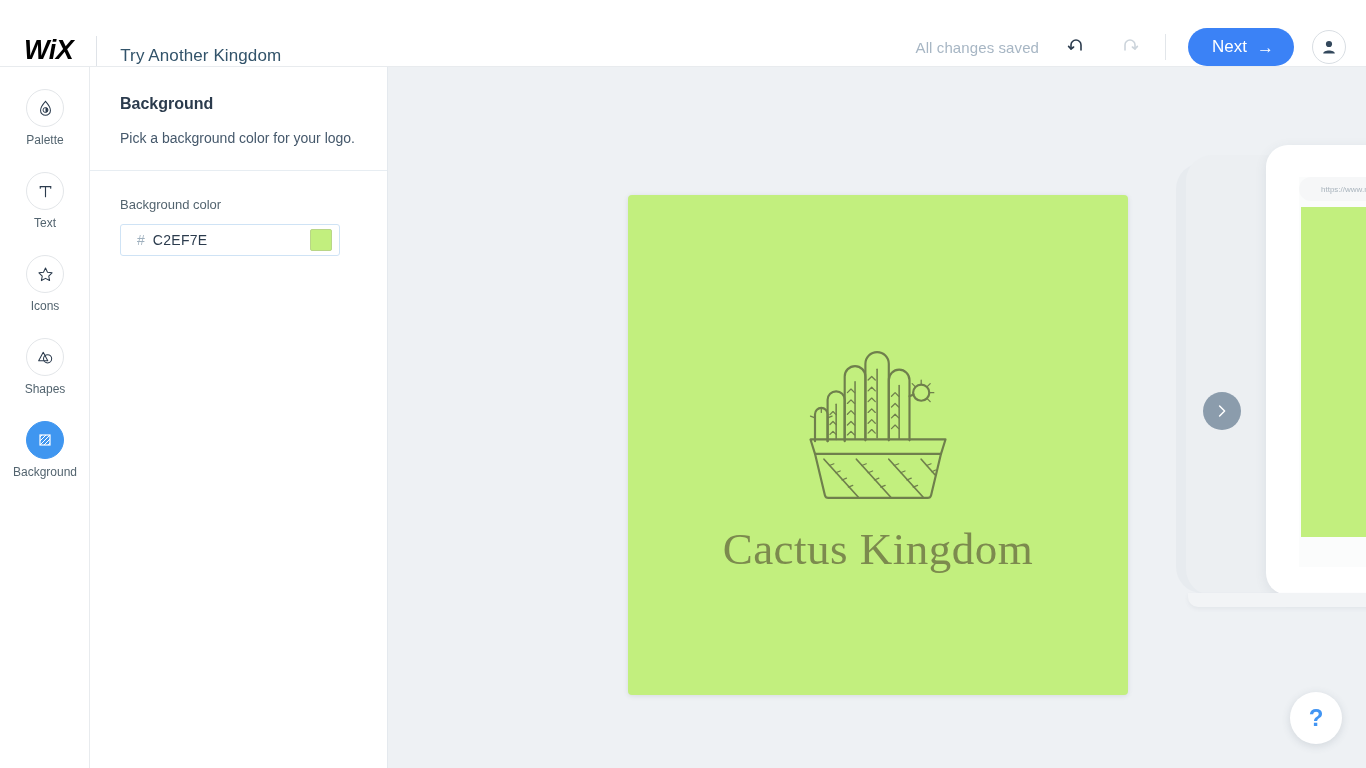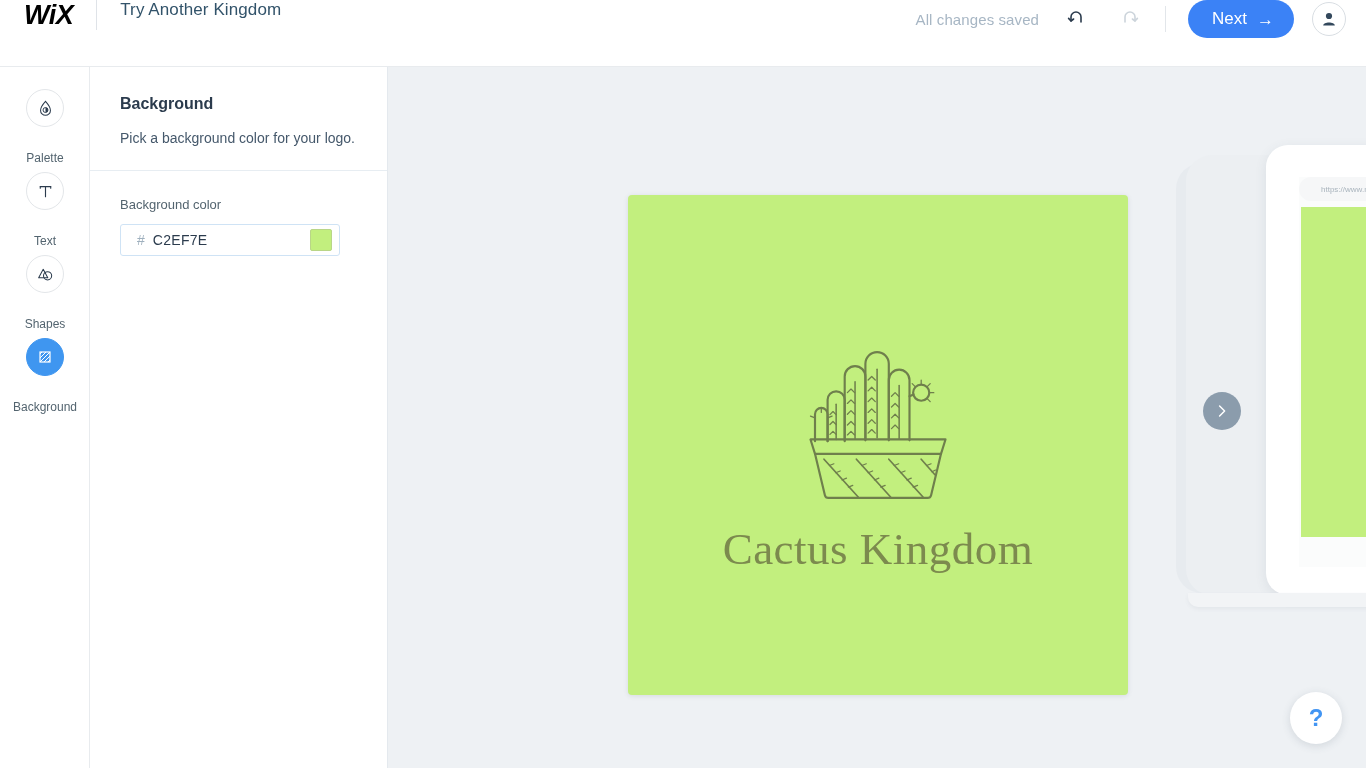--- a/index.html
+++ b/index.html
@@ -10,21 +10,21 @@
     background: #ffffff;
   }
   #app { position: relative; width: 1366px; height: 768px; }
 
   
   .header {
     position: absolute; left: 0; top: 0;
     width: 1366px; height: 67px;
     background: #ffffff;
     border-bottom: 1px solid #e8ebee;
-    display: flex; align-items: flex-start;
+    display: flex; align-items: flex-end;
   }
   .wix-logo {
     margin-left: 24px;
     font-size: 27px; font-weight: 700; letter-spacing: -0.5px;
     color: #000; font-family: "Liberation Sans", sans-serif;
     font-style: italic; transform: skewX(0deg);
   }
   .header-divider {
     width: 1px; height: 30px; background: #dfe3e8;
     margin-left: 23px;
@@ -70,21 +70,21 @@
     display: flex; flex-direction: column; align-items: center;
     cursor: pointer;
   }
   .rail-circle {
     width: 38px; height: 38px; border-radius: 50%;
     border: 1px solid #e3e6e9;
     display: flex; align-items: center; justify-content: center;
     background: #fff;
   }
   .rail-item.active .rail-circle { background: #3f96f0; border-color: #3f96f0; }
-  .rail-label { margin-top: 24px; font-size: 12px; color: #53646f; }
+  .rail-label { margin-top: 6px; font-size: 12px; color: #53646f; }
 
   
   .panel {
     position: absolute; left: 90px; top: 67px;
     width: 298px; height: 701px;
     background: #fff; border-right: 1px solid #e4e9ee;
   }
   .panel-head { padding: 28px 30px 24px 30px; }
   .panel-title { font-size: 16px; font-weight: 700; color: #2b3b4d; }
   .panel-sub { margin-top: 17px; font-size: 14px; color: #45586b; }
@@ -247,20 +247,28 @@
     <div class="rail-item">
       <div class="rail-circle">
         <svg width="19" height="19" viewBox="0 0 20 20">
           <path d="M4.5 4.8 L15.5 4.8 M10 4.8 L10 15.4" fill="none" stroke="#2b3b4d" stroke-width="1.2" stroke-linecap="round"></path>
           <path d="M4.5 4.8 L4.5 6.6 M15.5 4.8 L15.5 6.6" fill="none" stroke="#2b3b4d" stroke-width="1.2" stroke-linecap="round"></path>
         </svg>
       </div>
       <div class="rail-label">Text</div>
     </div>
 
+    <div class="rail-item">
+      <div class="rail-circle">
+        <svg width="19" height="19" viewBox="0 0 20 20">
+          <path d="M10 3.2 L12.1 7.6 L16.9 8.2 L13.4 11.6 L14.3 16.4 L10 14.1 L5.7 16.4 L6.6 11.6 L3.1 8.2 L7.9 7.6 Z" fill="none" stroke="#2b3b4d" stroke-width="1.1" stroke-linejoin="round"></path>
+        </svg>
+      </div>
+      <div class="rail-label">Icons</div>
+    </div>
 
     <div class="rail-item">
       <div class="rail-circle">
         <svg width="19" height="19" viewBox="0 0 20 20">
           <circle cx="12.2" cy="11.4" r="4.3" fill="none" stroke="#2b3b4d" stroke-width="1.1"></circle>
           <path d="M7.6 4.6 L12.4 13.4 L2.8 13.4 Z" fill="none" stroke="#2b3b4d" stroke-width="1.1" stroke-linejoin="round"></path>
         </svg>
       </div>
       <div class="rail-label">Shapes</div>
     </div>

